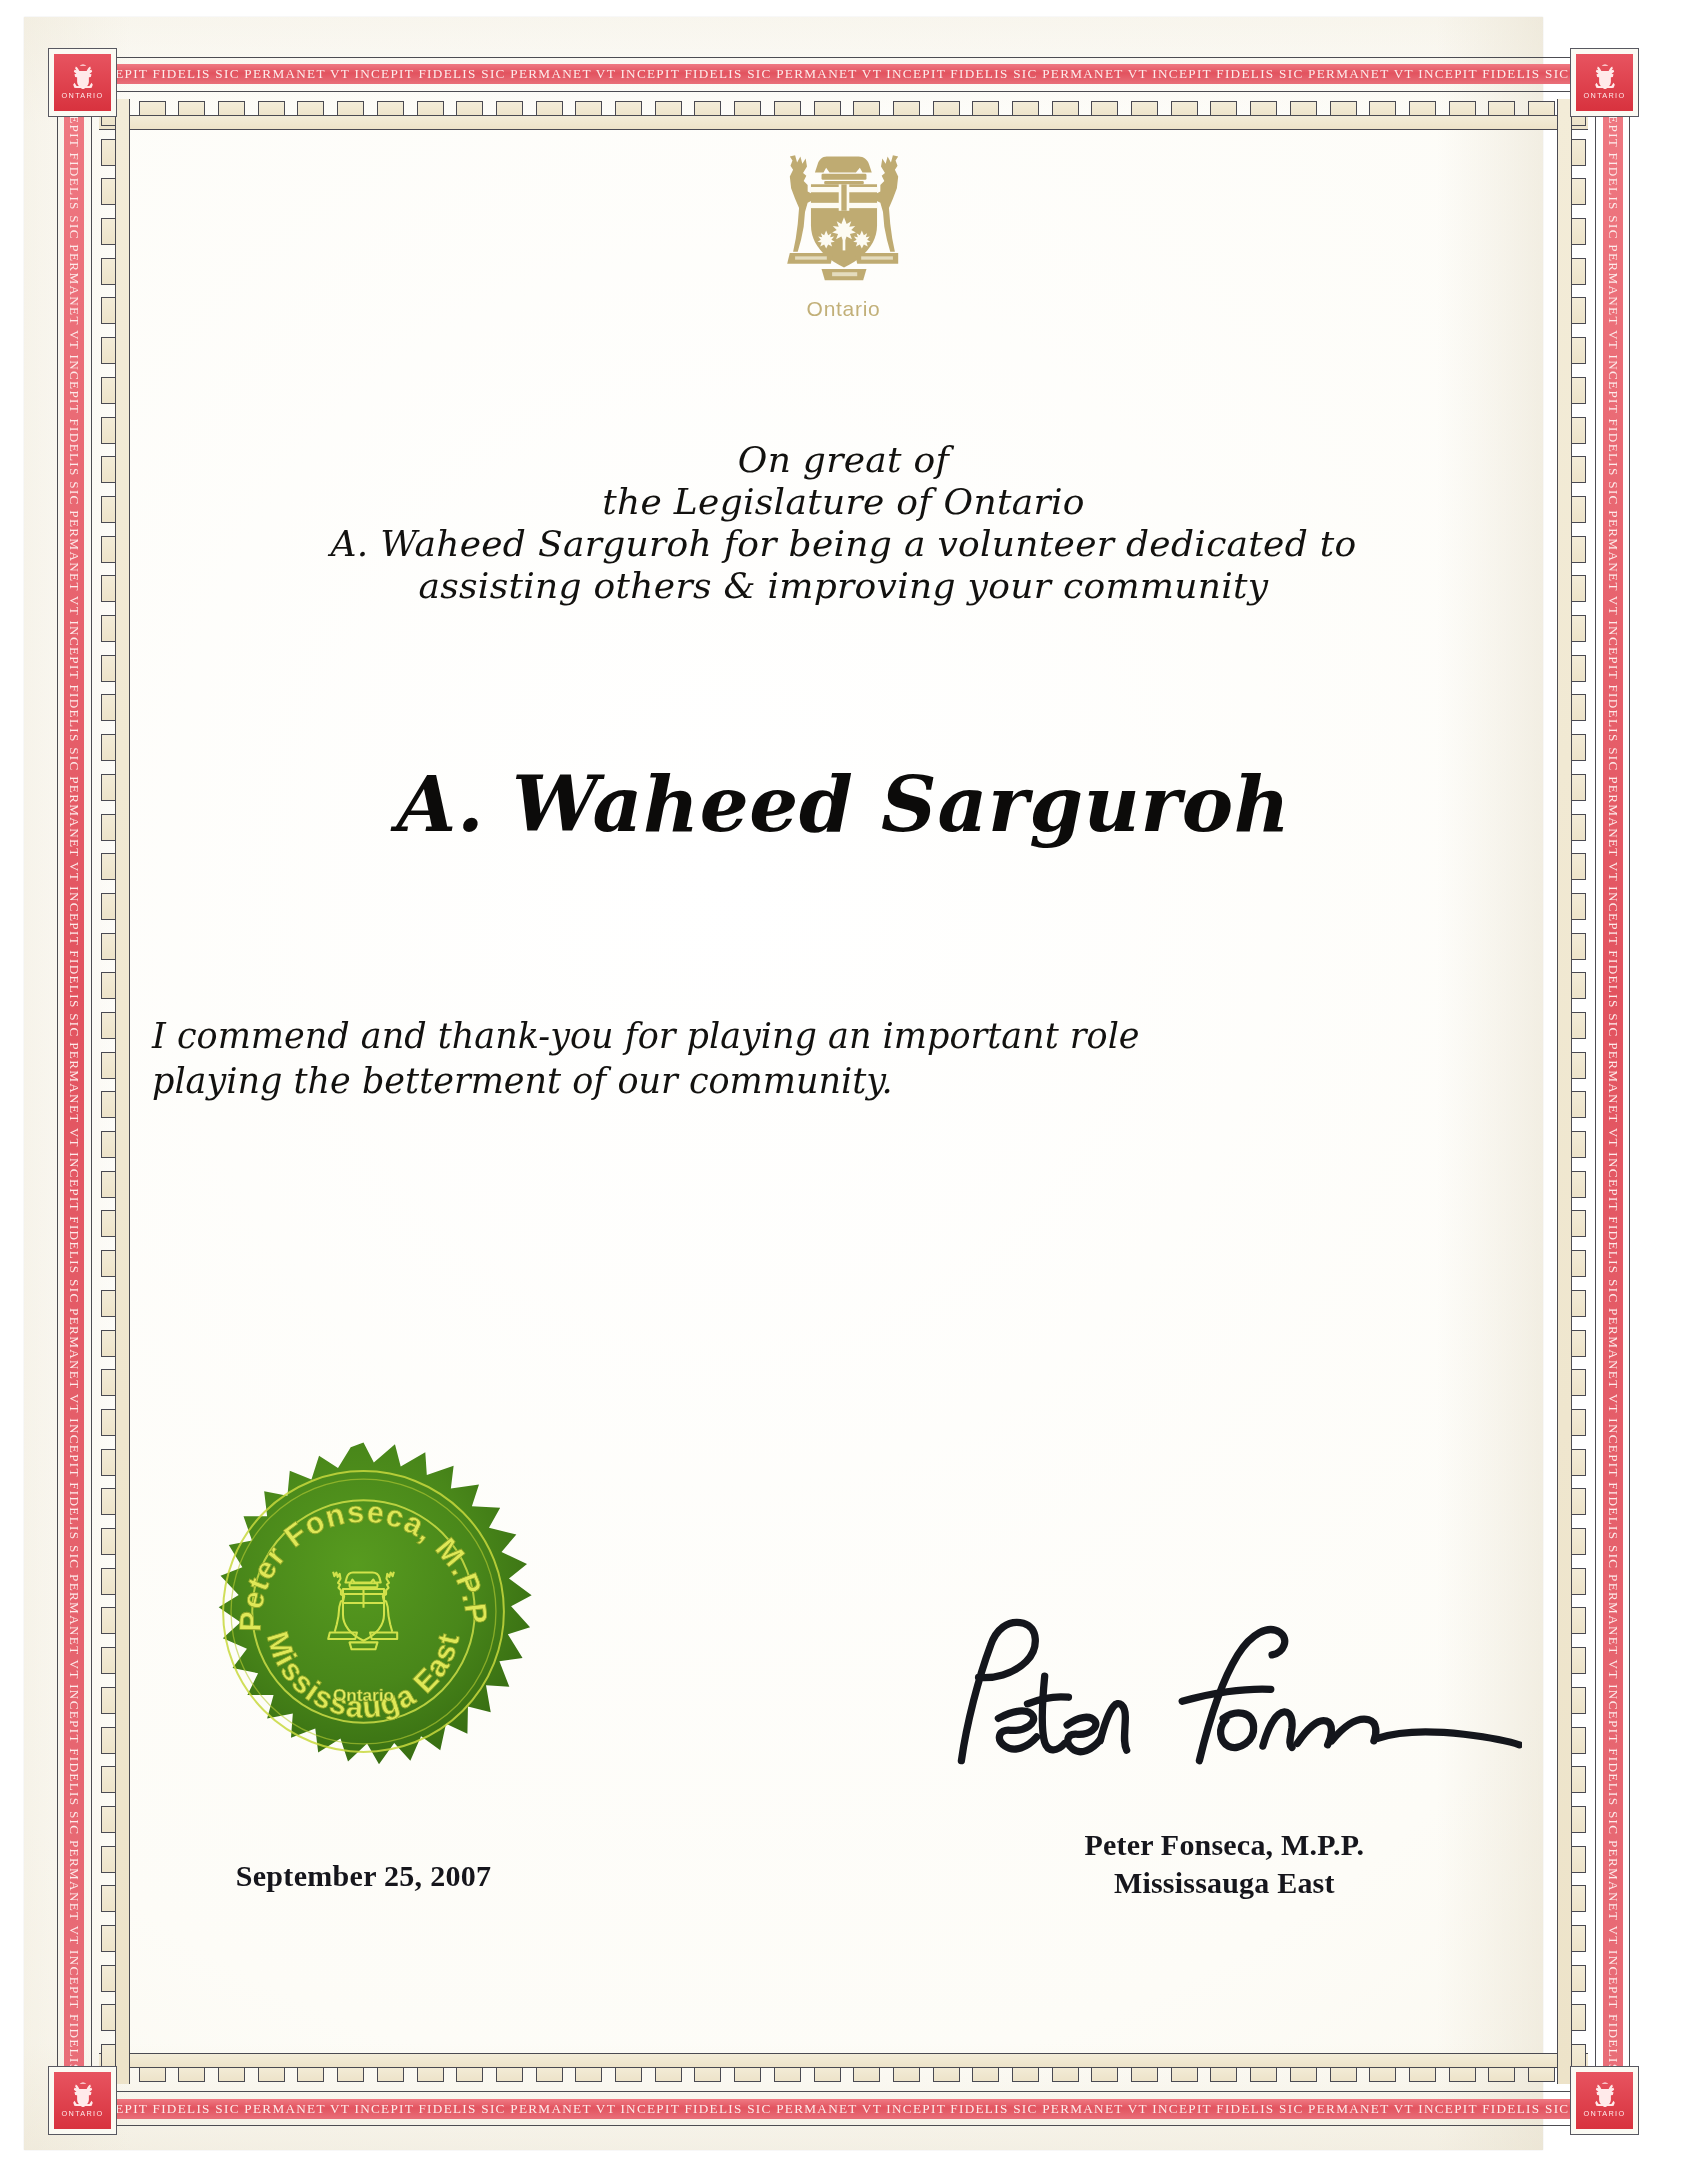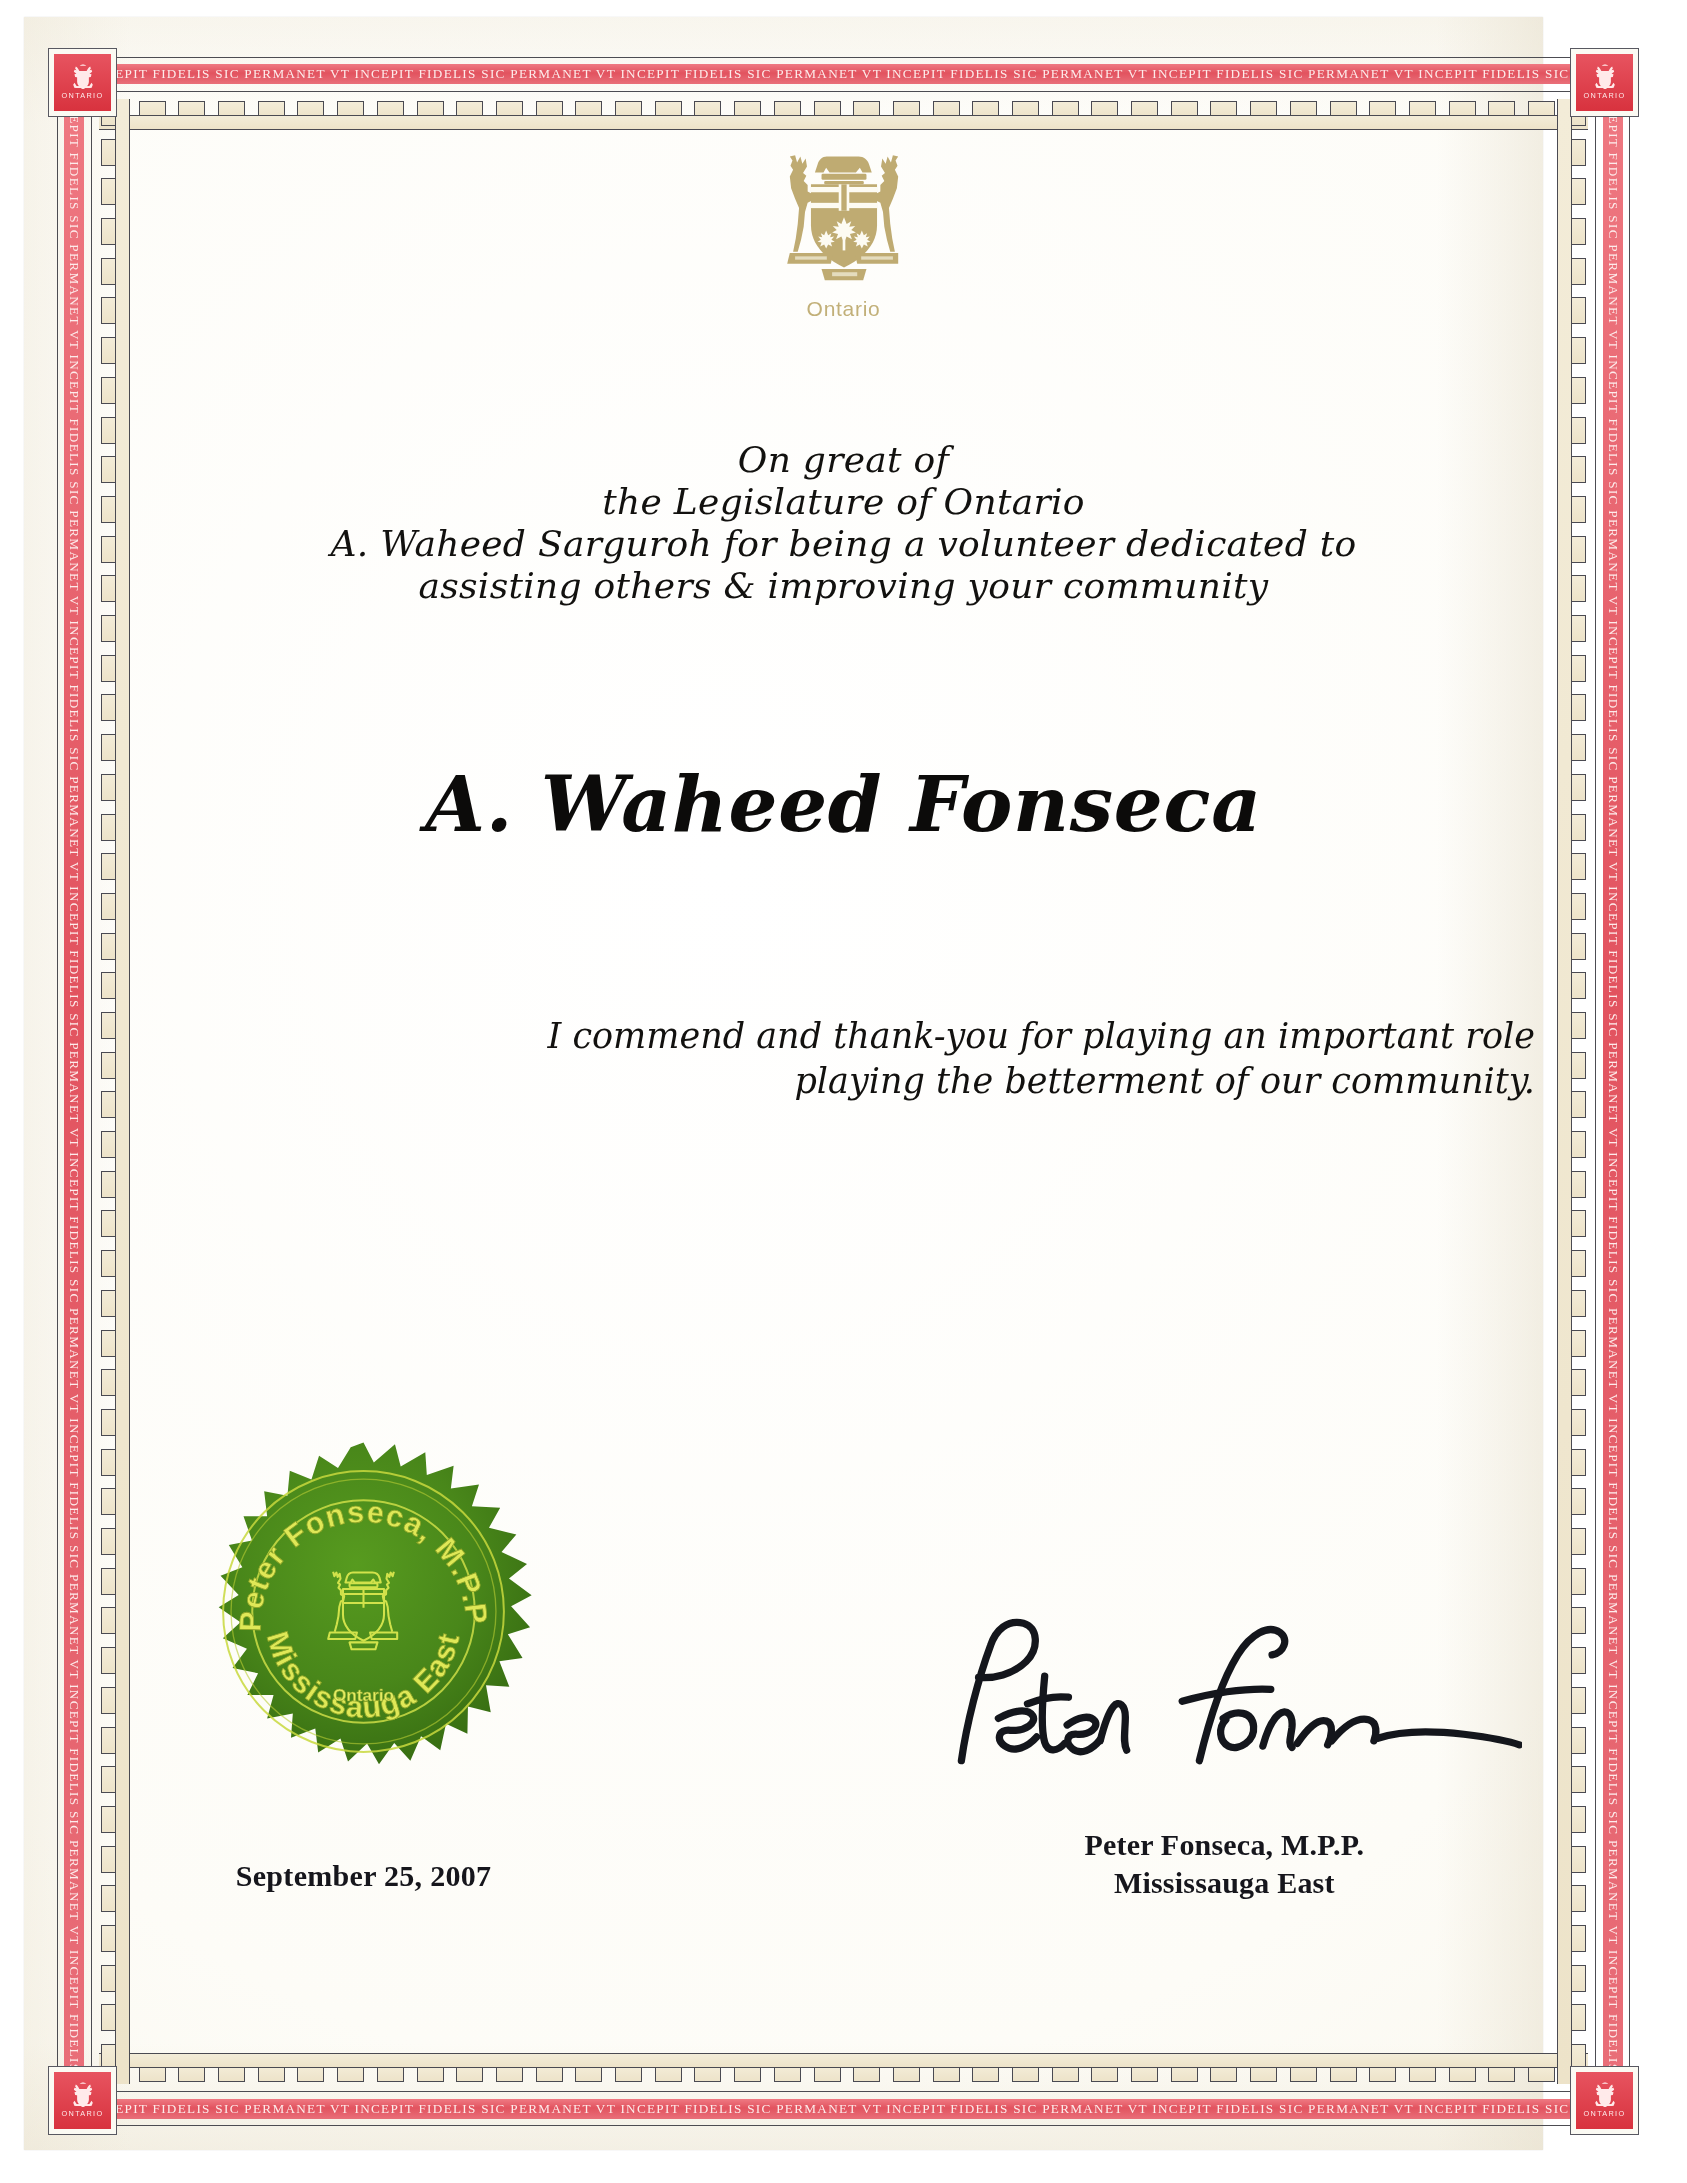--- a/index.html
+++ b/index.html
@@ -177,21 +177,21 @@
     font-family: "DejaVu Serif", "Liberation Serif", serif;
     font-style: italic;
     font-size: 77px;
     font-weight: 700;
     color: #0c0b0a;
     letter-spacing: 0.7px;
   }
 
   .closing {
     margin-top: 165px;
-    text-align: right;
+    text-align: left;
     font-family: "DejaVu Serif", "Liberation Serif", serif;
     font-style: italic;
     font-size: 35px;
     line-height: 1.28;
     color: #12110f;
   }
   .closing .line { white-space: nowrap; }
 
   
   .footer {
@@ -592,21 +592,21 @@
       <div class="crest-word">Ontario</div>
     </div>
 
     <div class="body-text">
       <div class="line">On great of</div>
       <div class="line">the Legislature of Ontario</div>
       <div class="line">A. Waheed Sarguroh for being a volunteer dedicated to</div>
       <div class="line">assisting others &amp; improving your community</div>
     </div>
 
-    <div class="honoree">A. Waheed Fonseca</div>
+    <div class="honoree">A. Waheed Sarguroh</div>
 
     <div class="closing">
       <div class="line">I commend and thank-you for playing an important role</div>
       <div class="line">playing the betterment of our community.</div>
     </div>
 
     <div class="footer">
 
       <div class="seal">
         <svg width="351" height="351" viewBox="0 0 530 530" aria-hidden="true">

